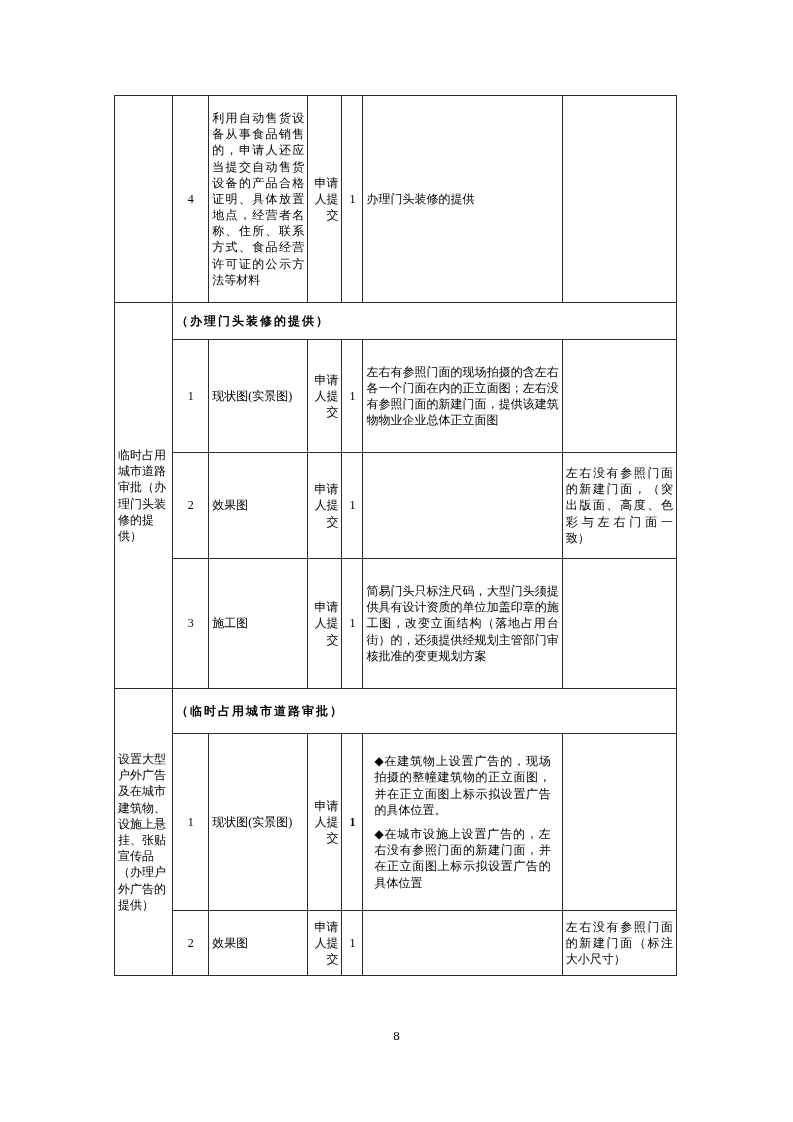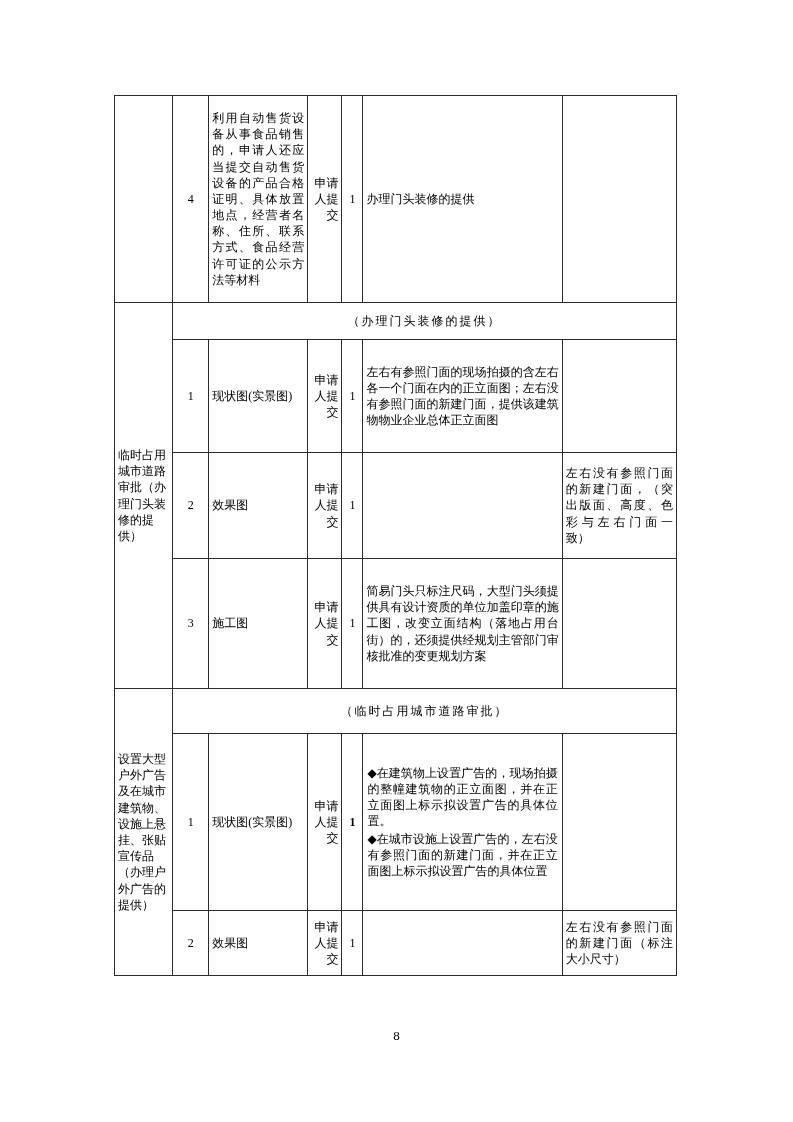--- a/index.html
+++ b/index.html
@@ -39,27 +39,26 @@
     line-height: 1.5;
     padding: 2px 4px;
   }
   td.no  { text-align: center; }
   td.mat { text-align: justify; text-align-last: left; }
   td.src { text-align: right; padding: 2px 2px; }
   td.cnt { text-align: center; padding: 2px 1px; }
   td.req { text-align: justify; text-align-last: left; }
   td.rem { text-align: justify; text-align-last: left; }
   td.section-hdr {
-    text-align: center;
-    font-weight: normal;
+    font-weight: bold;
     font-size: 17px;
     letter-spacing: 2px;
     vertical-align: middle;
   }
-  td .para { margin: 1px; }
+  td .para { margin: 8px; }
   .bold { font-weight: bold; }
   
   tr.h-cont { height: 207px; }
   tr.h-hdr1 { height: 37px; }
   tr.h-r1   { height: 113px; }
   tr.h-r2   { height: 106px; }
   tr.h-r3   { height: 130px; }
   tr.h-hdr2 { height: 45px; }
   tr.h-r4   { height: 177px; }
   tr.h-r5   { height: 65px; }

